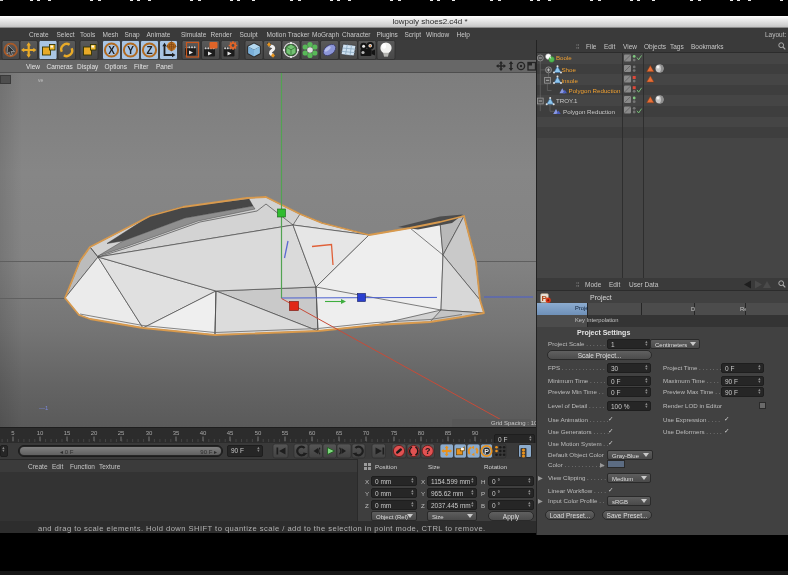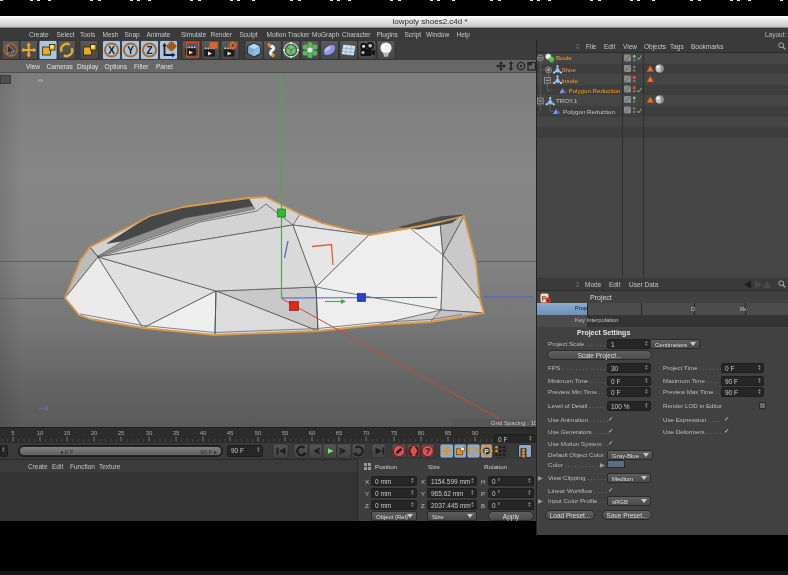--- a/index.html
+++ b/index.html
@@ -579,20 +579,23 @@
     <div class="drop" style="left:13px;top:52px;width:46px;height:10px;">
         <span class="v">Object (Rel)</span>
         <span class="ar"></span>
       </div>
     <div class="drop" style="left:69px;top:52px;width:50px;height:10px;">
         <span class="v">Size</span>
         <span class="ar"></span>
       </div>
     <div class="pill" style="left:130px;top:52px;width:46px;height:10px;"><span style="position:relative;top:1px">Apply</span></div>
   </div>
+  <div class="abs" id="statusbar">
+      <div class="t">and drag to scale elements. Hold down SHIFT to quantize scale / add to the selection in point mode, CTRL to remove.</div>
+    </div>
   <div class="abs" id="rpanel">
 
     <div class="pmenu" style="top:0">
       <span class="t" style="left:3px;color:#8a8a8a">⁞⁞</span>
       <span class="t" style="left:13px">File</span>
       <span class="t" style="left:31px">Edit</span>
       <span class="t" style="left:50px">View</span>
       <span class="t" style="left:71px">Objects</span>
       <span class="t" style="left:97px">Tags</span>
       <span class="t" style="left:118px">Bookmarks</span>

